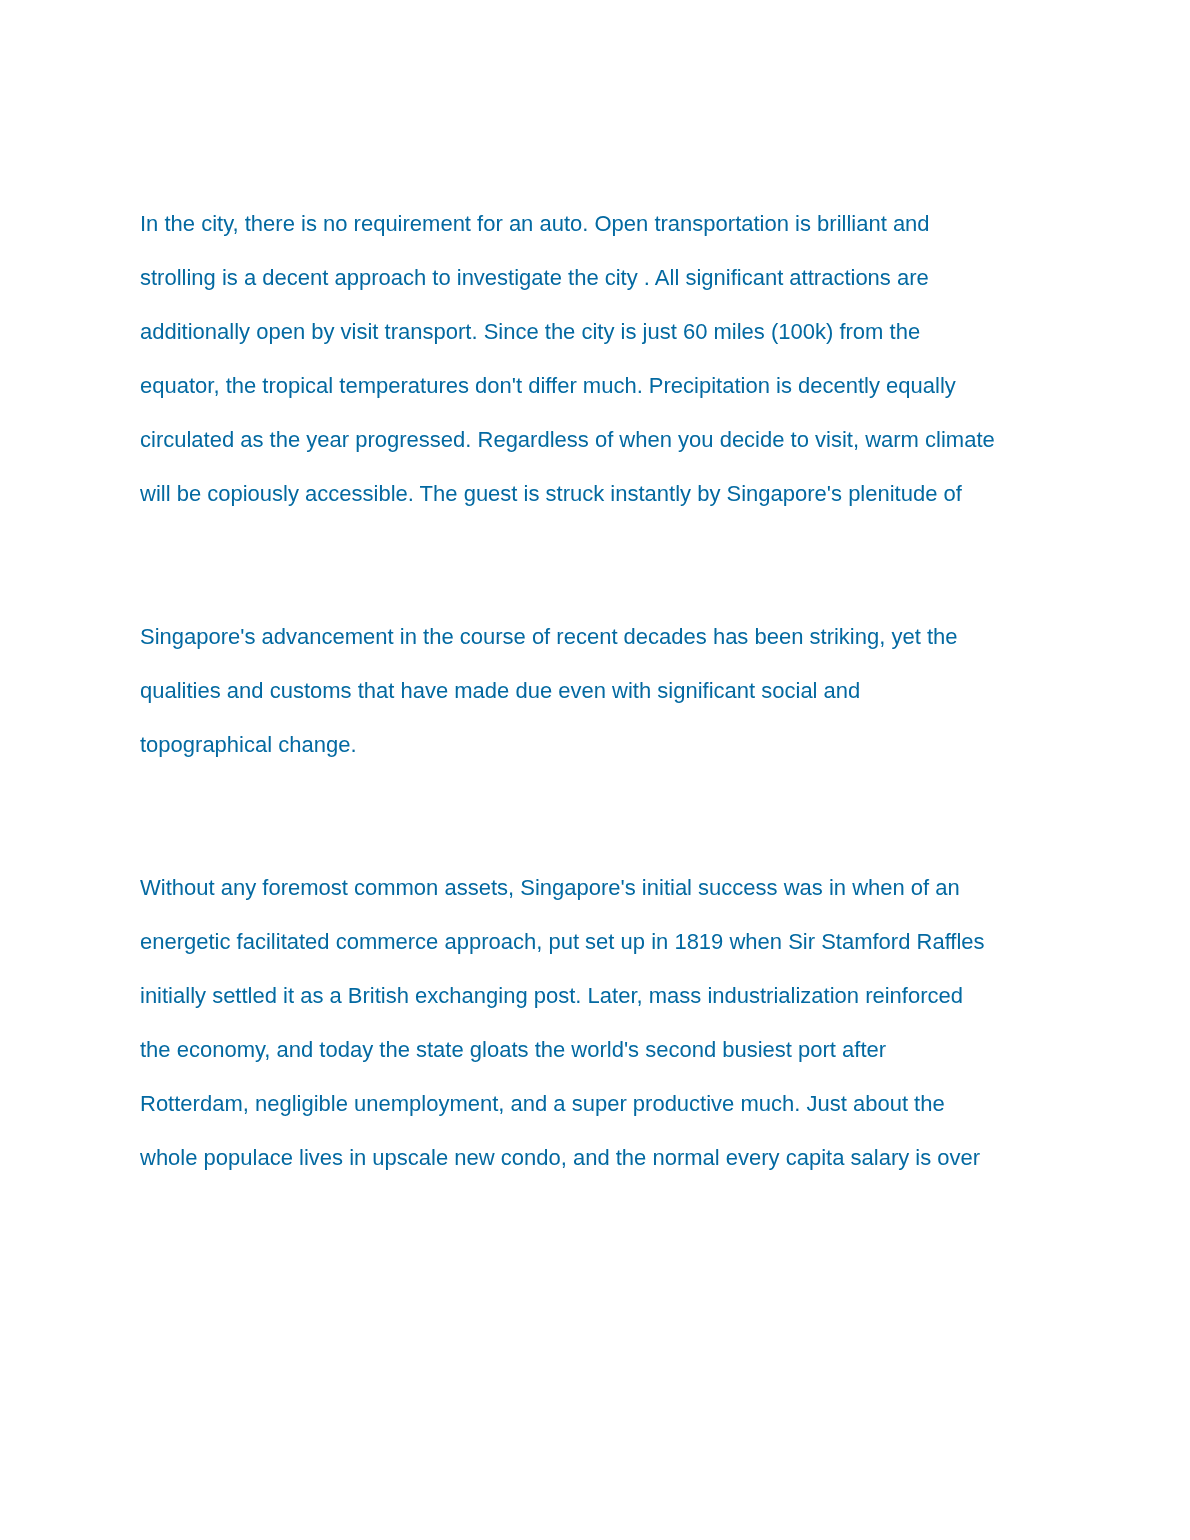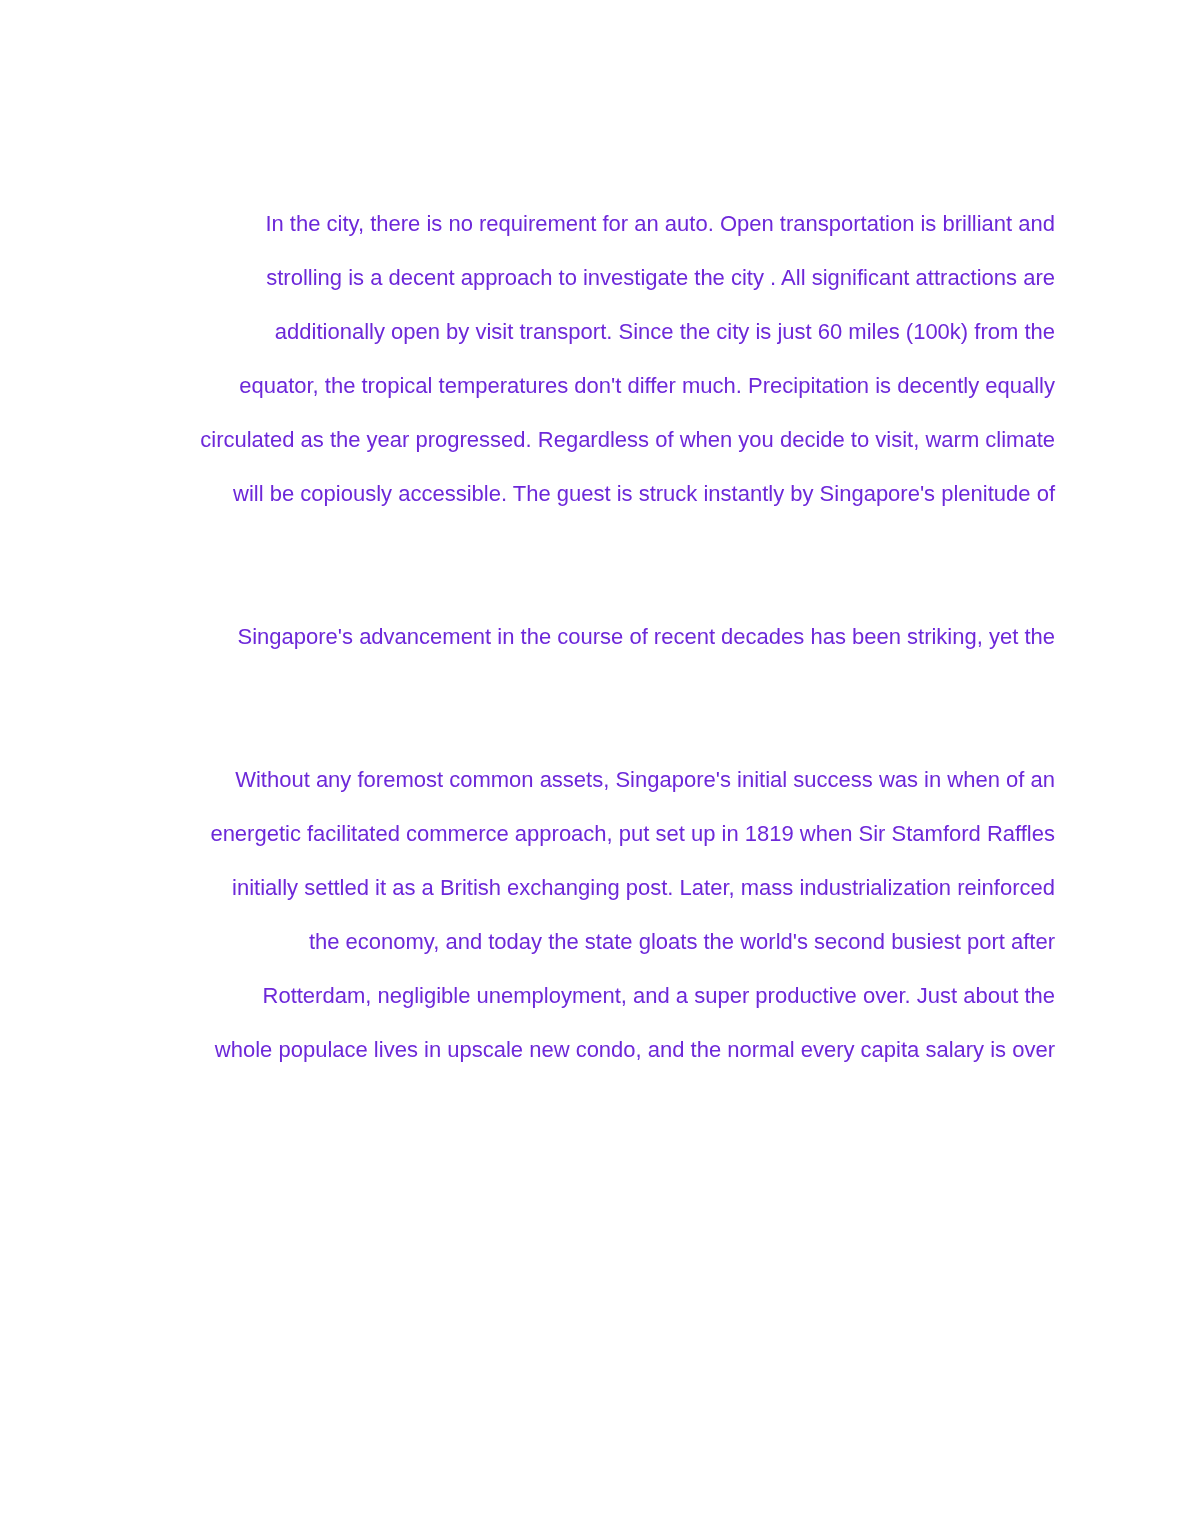--- a/index.html
+++ b/index.html
@@ -32,34 +32,36 @@
     margin-bottom: 0;
   }
   .line {
     white-space: nowrap;
   }
 </style>
 </head>
 <body>
 
 <div class="page">
-  <div class="content" id="doc-content" style="color: #6d28d9; text-align: right;">
+  <div class="content" id="doc-content" style="color: #0369a1;">
       <div class="para">
         <div class="line">In the city, there is no requirement for an auto. Open transportation is brilliant and</div>
         <div class="line">strolling is a decent approach to investigate the city . All significant attractions are</div>
         <div class="line">additionally open by visit transport. Since the city is just 60 miles (100k) from the</div>
         <div class="line">equator, the tropical temperatures don't differ much. Precipitation is decently equally</div>
         <div class="line">circulated as the year progressed. Regardless of when you decide to visit, warm climate</div>
         <div class="line">will be copiously accessible. The guest is struck instantly by Singapore's plenitude of</div>
       </div>
       <div class="para">
         <div class="line">Singapore's advancement in the course of recent decades has been striking, yet the</div>
+        <div class="line">qualities and customs that have made due even with significant social and</div>
+        <div class="line">topographical change.</div>
       </div>
       <div class="para">
         <div class="line">Without any foremost common assets, Singapore's initial success was in when of an</div>
         <div class="line">energetic facilitated commerce approach, put set up in 1819 when Sir Stamford Raffles</div>
         <div class="line">initially settled it as a British exchanging post. Later, mass industrialization reinforced</div>
         <div class="line">the economy, and today the state gloats the world's second busiest port after</div>
-        <div class="line">Rotterdam, negligible unemployment, and a super productive over. Just about the</div>
+        <div class="line">Rotterdam, negligible unemployment, and a super productive much. Just about the</div>
         <div class="line">whole populace lives in upscale new condo, and the normal every capita salary is over</div>
       </div>
     </div>
 </div>
 
 </body></html>

